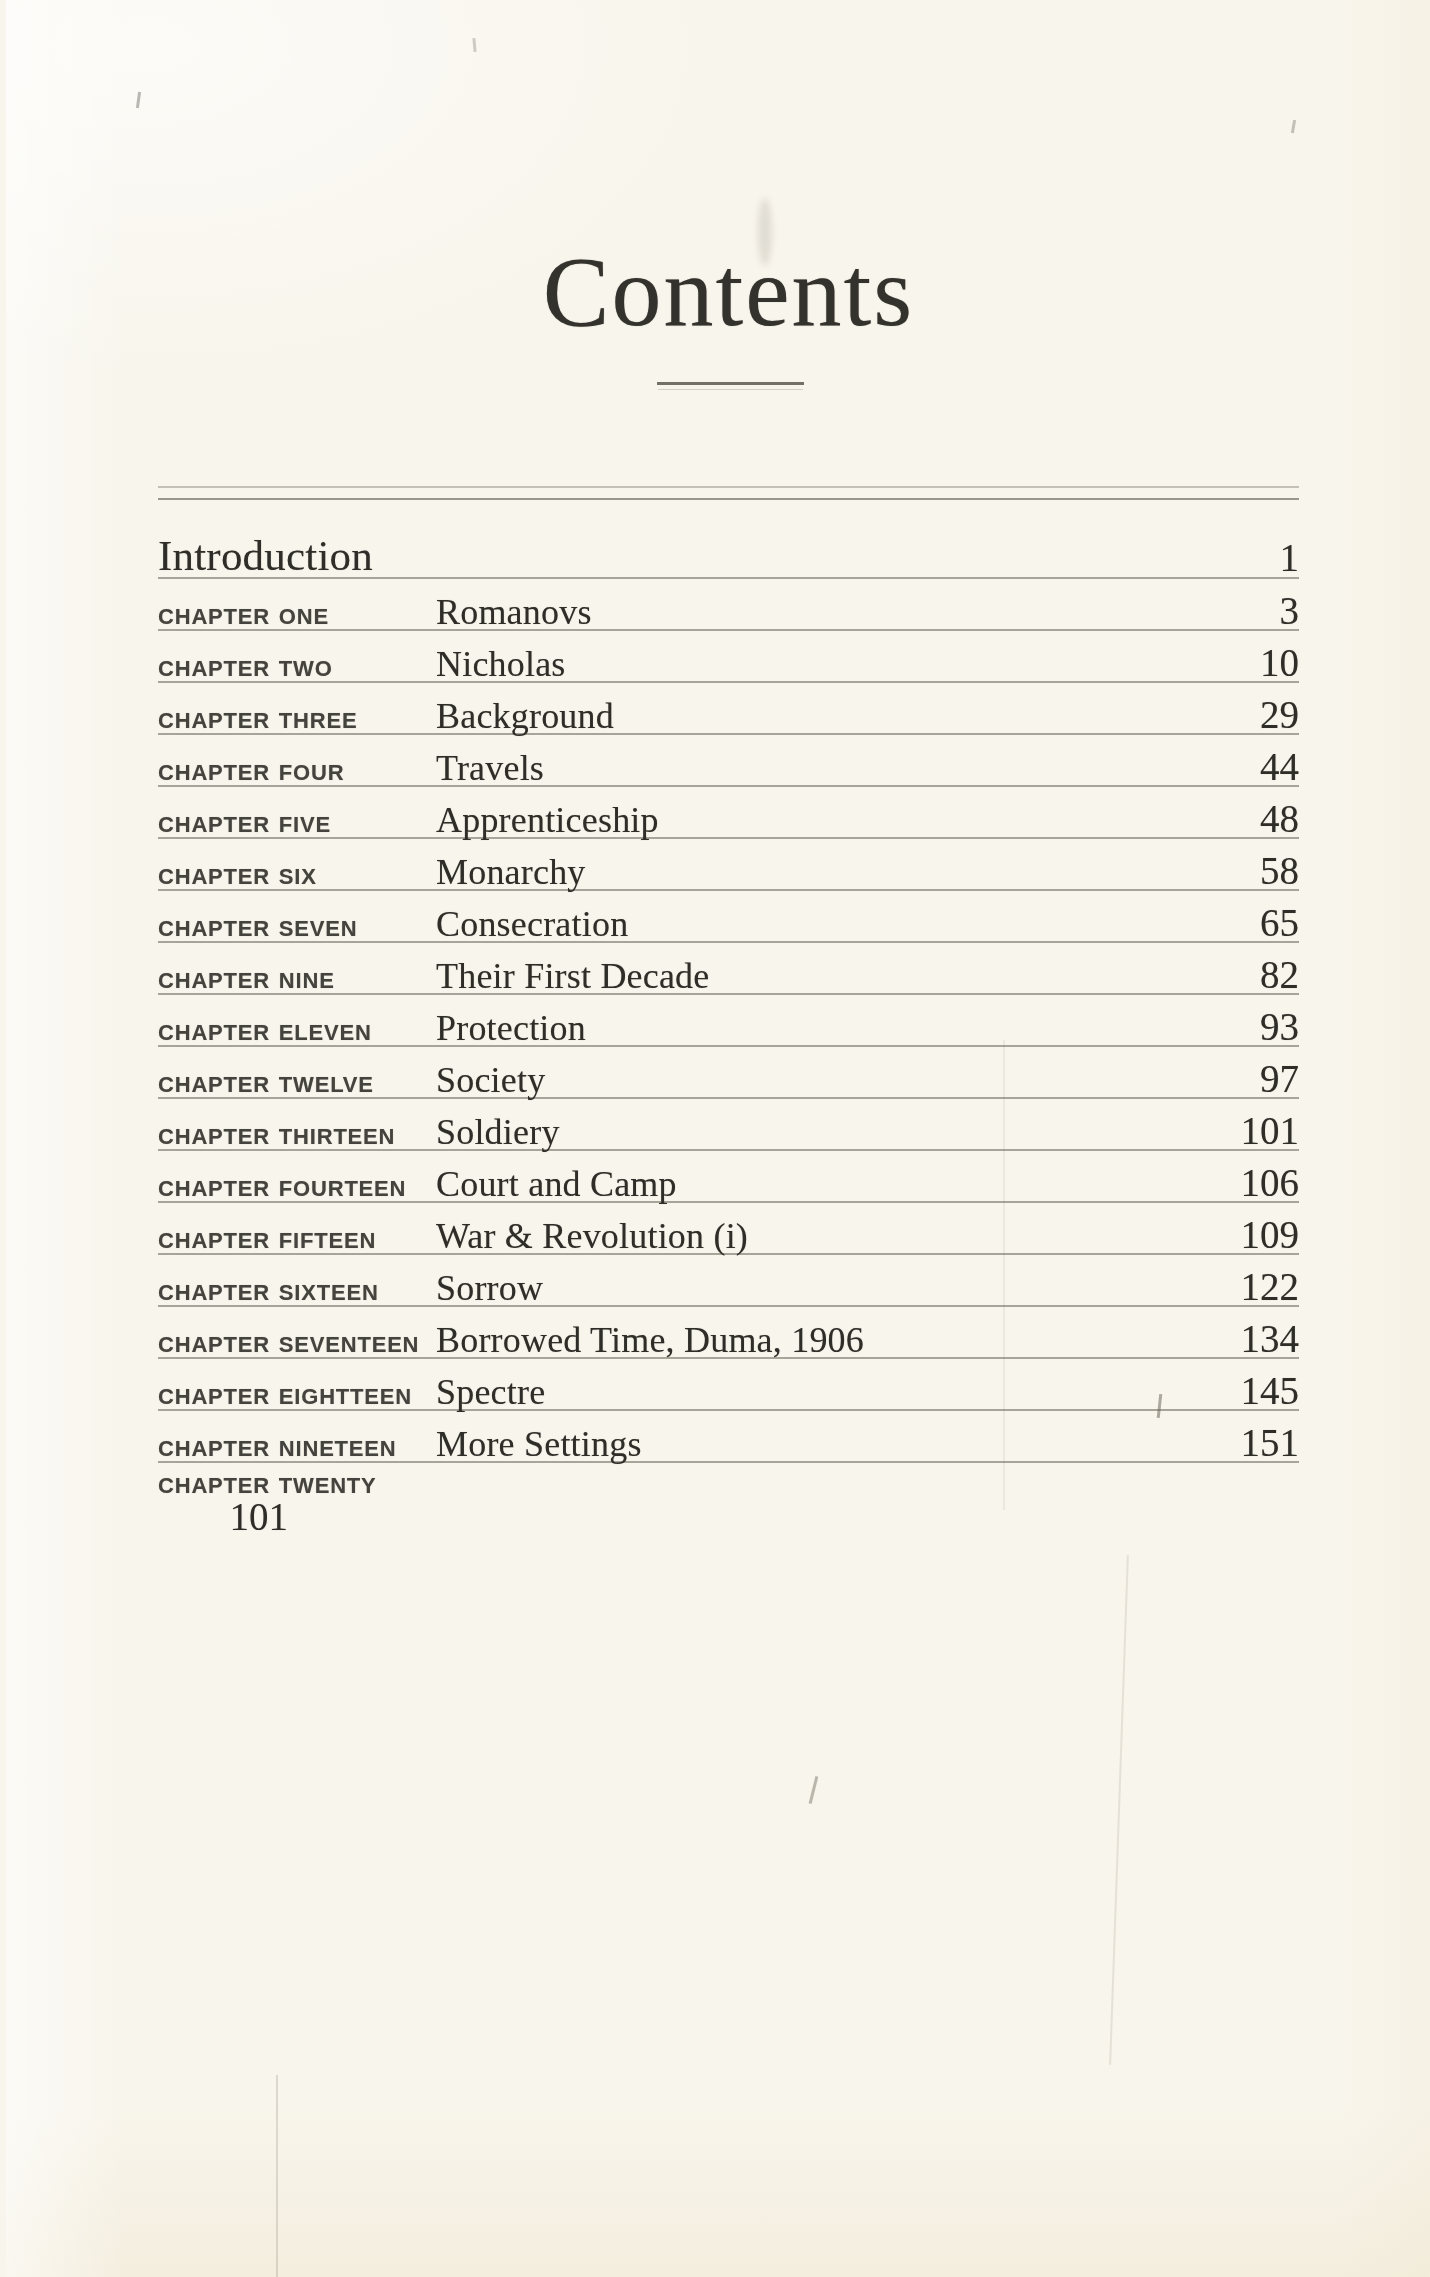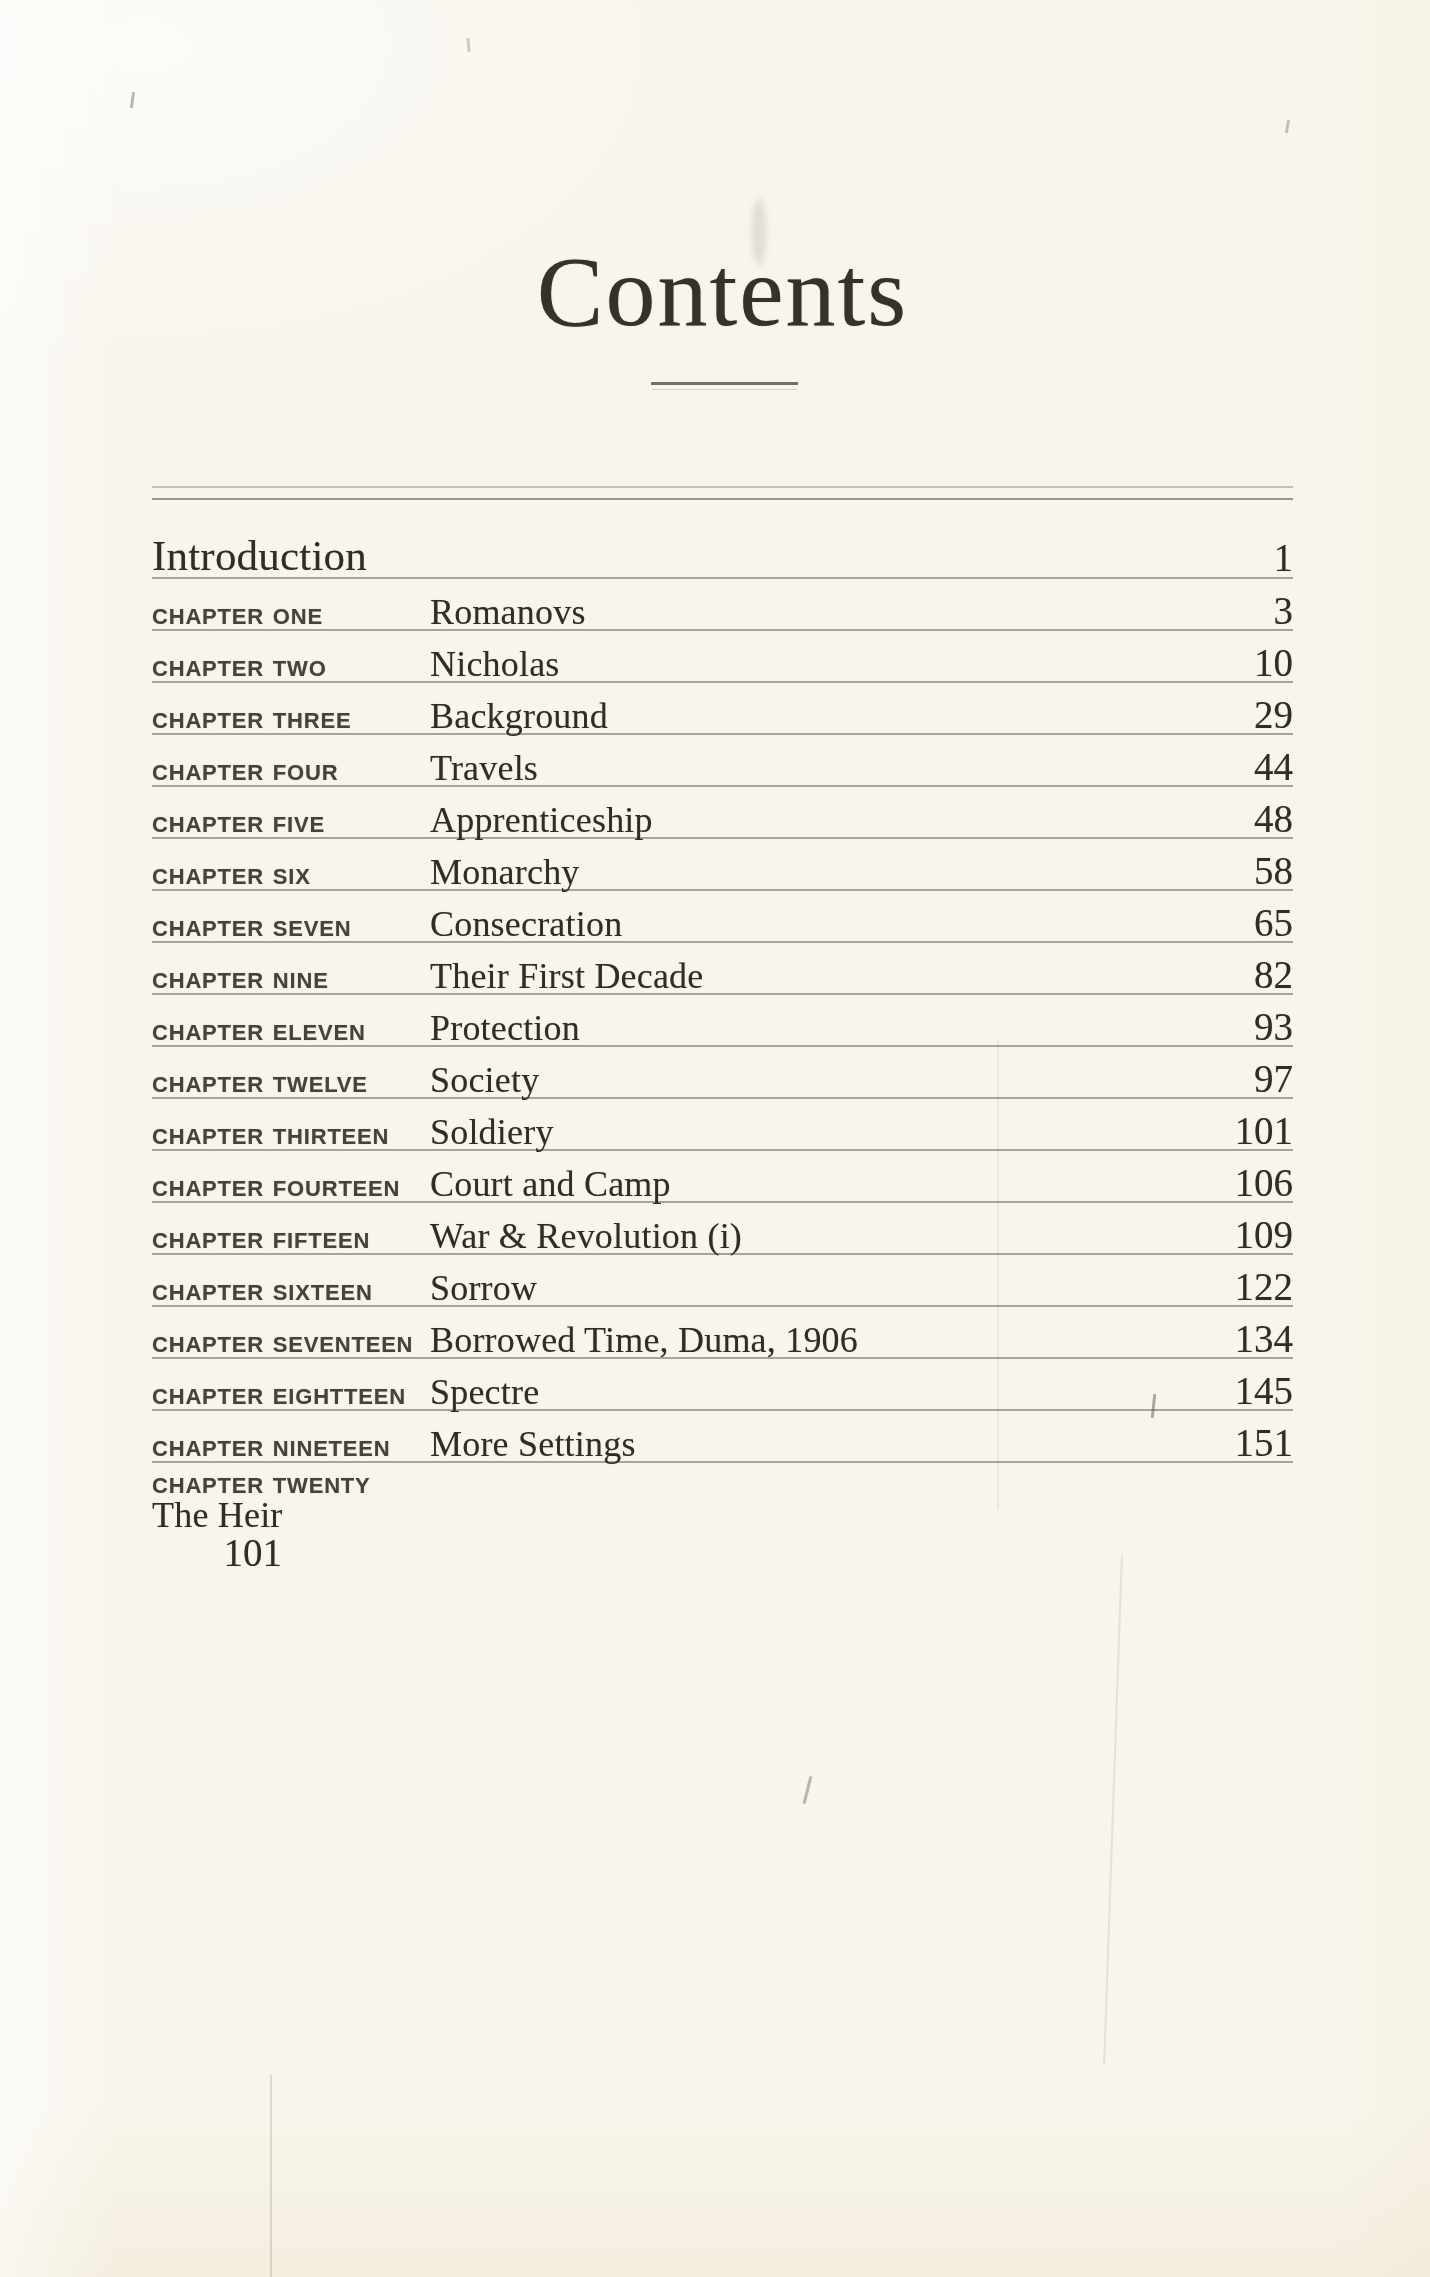--- a/index.html
+++ b/index.html
@@ -15,20 +15,21 @@
     font-family:"Liberation Serif","DejaVu Serif",serif;
   }
   .sheet{
     position:absolute;inset:0;
     background:
       radial-gradient(ellipse 900px 520px at 10% 2%, rgba(255,255,255,0.6), rgba(255,255,255,0) 65%),
       linear-gradient(90deg, rgba(255,255,255,0.55) 0px, rgba(255,255,255,0) 120px),
       linear-gradient(0deg, rgba(238,229,205,0.45) 0px, rgba(238,229,205,0) 170px),
       linear-gradient(270deg, rgba(244,238,222,0.5) 0px, rgba(244,238,222,0) 90px),
       var(--paper);
+    margin-left: 6px;
   }
   .page-title{
     position:absolute;left:152px;width:1141px;top:242px;
     text-align:center;
     font-size:100px;line-height:1;
     color:#34322c;
     letter-spacing:2px;
     text-shadow:0 0 1px rgba(52,50,44,0.45);
   }
   .title-rule{
@@ -193,19 +194,18 @@
           <span class="entry-title">Spectre</span>
           <span class="page-num">145</span>
         </div>
         <div class="row">
           <span class="chapter-label">CHAPTER NINETEEN</span>
           <span class="entry-title">More Settings</span>
           <span class="page-num">151</span>
         </div>
         <div class="row last">
           <span class="chapter-label">CHAPTER TWENTY</span>
-          <span class="entry-title">The Heir</span>
           <span class="page-num">101</span>
         </div>
       </div>
   </div>
 
 </div>
 
 </body></html>

